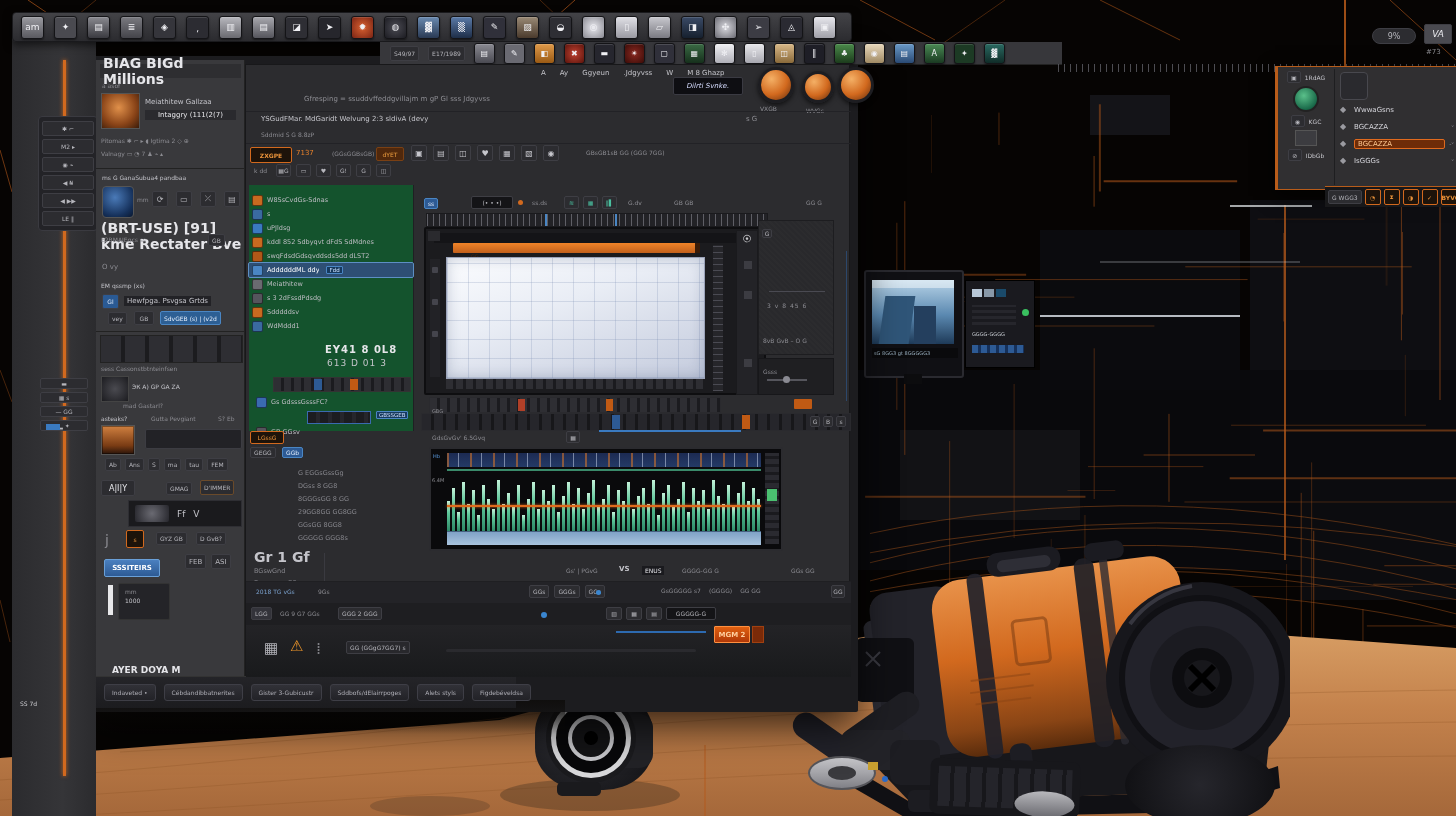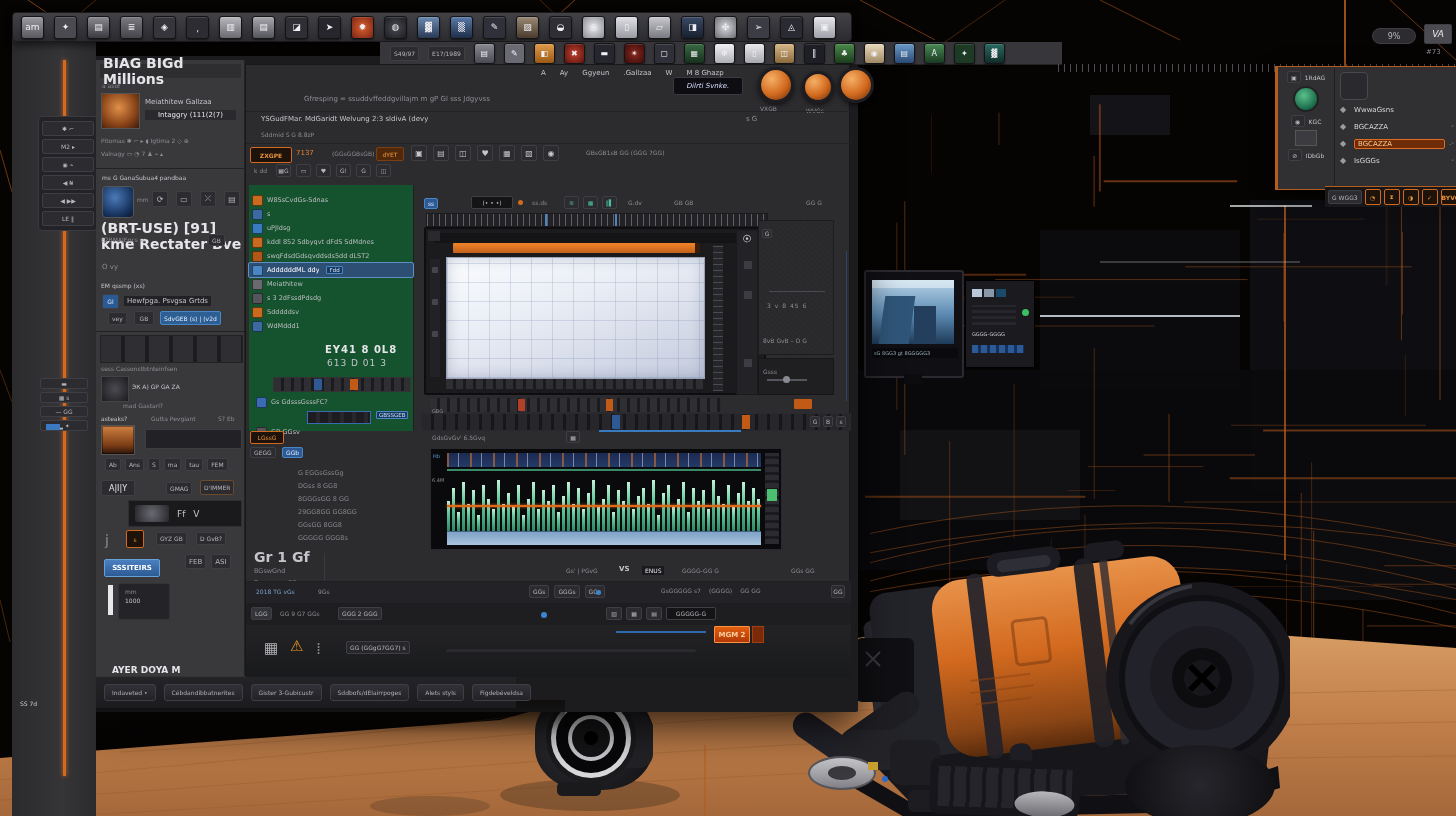--- a/index.html
+++ b/index.html
@@ -472,21 +472,21 @@
       <div class="bbtn">Figdebéveldsa</div>
     </div>
 
   <div class="abs" style="left:245px;top:64px;width:605px;height:612px;background:#2c2c2f;border:1px solid #18181a;box-sizing:border-box">
 
     <div class="abs" style="left:295px;top:4px;display:flex;gap:14px">
 
     <span class="t7 txt">A</span>
         <span class="t7 txt">Ay</span>
         <span class="t7 txt">Ggyeun</span>
-        <span class="t7 txt">.Gallzaa</span>
+        <span class="t7 txt">.Jdgyvss</span>
         <span class="t7 txt">W</span>
         <span class="t7 txt">M 8 Ghazp</span>
       </div>
     <div class="abs t7 dim" style="left:58px;top:30px;width:420px;white-space:nowrap;overflow:hidden">Gfresping  =  ssuddvffeddgvillajm    m    gP   Gl   sss   Jdgyvss</div>
     <div class="abs chip" style="left:427px;top:12px;width:70px;height:18px;font-size:7px;font-style:italic;background:#0e0e12;border-color:#3a3a42;color:#d6dcff">Dilrti Svnke.</div>
     <div class="abs knob" style="left:512px;top:2px;width:30px;height:30px"></div>
     <div class="abs knob" style="left:556px;top:6px;width:26px;height:26px"></div>
     <div class="abs knob" style="left:592px;top:2px;width:30px;height:30px"></div>
     <div class="abs t6 dim" style="left:514px;top:40px">VXGB</div>
     <div class="abs t6 dim" style="left:560px;top:42px">WVGs</div>

